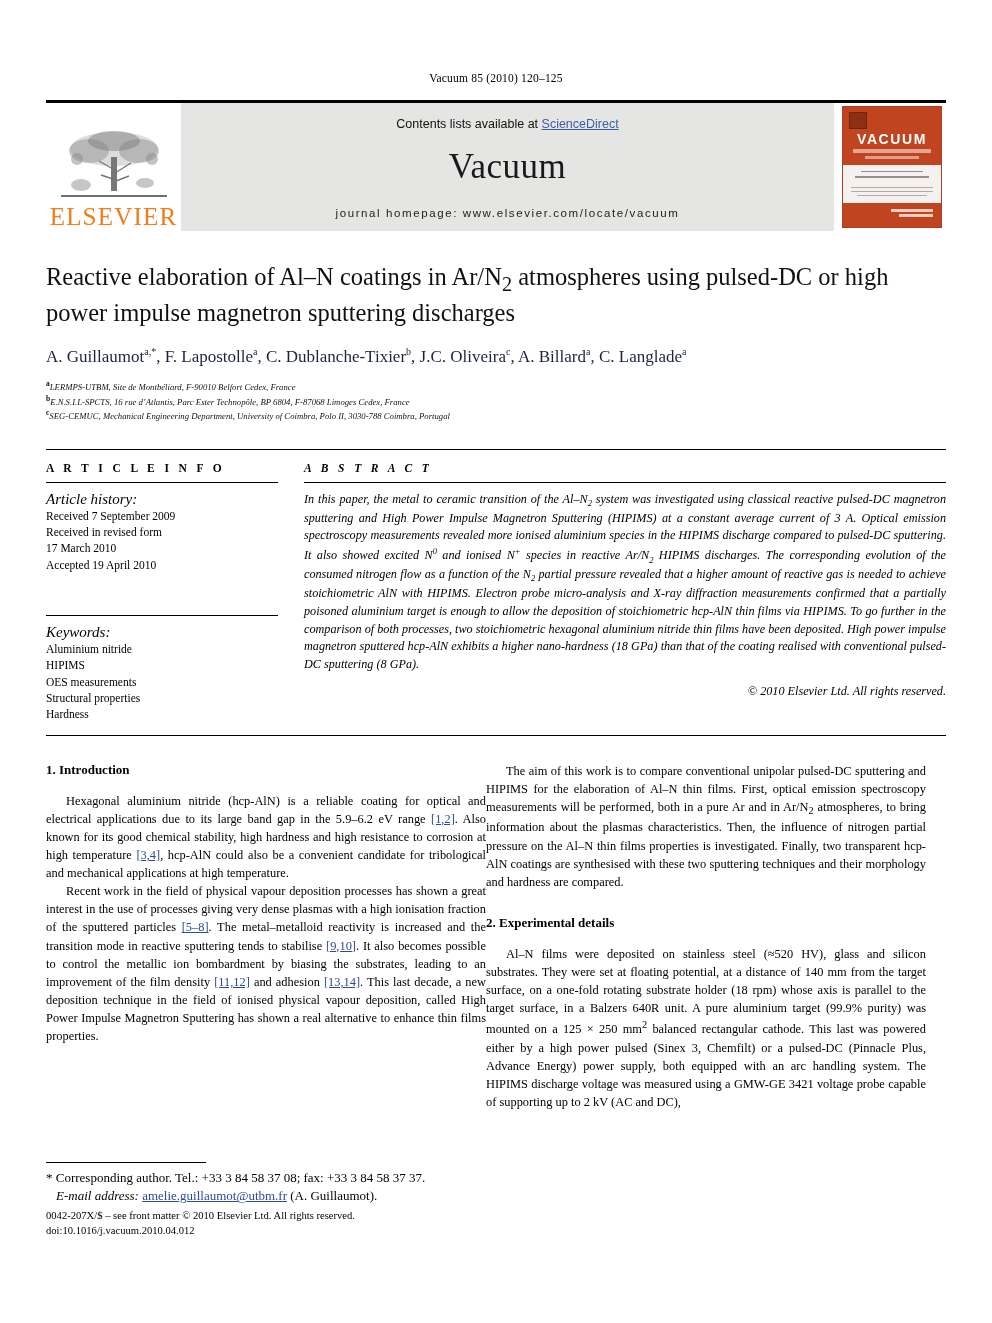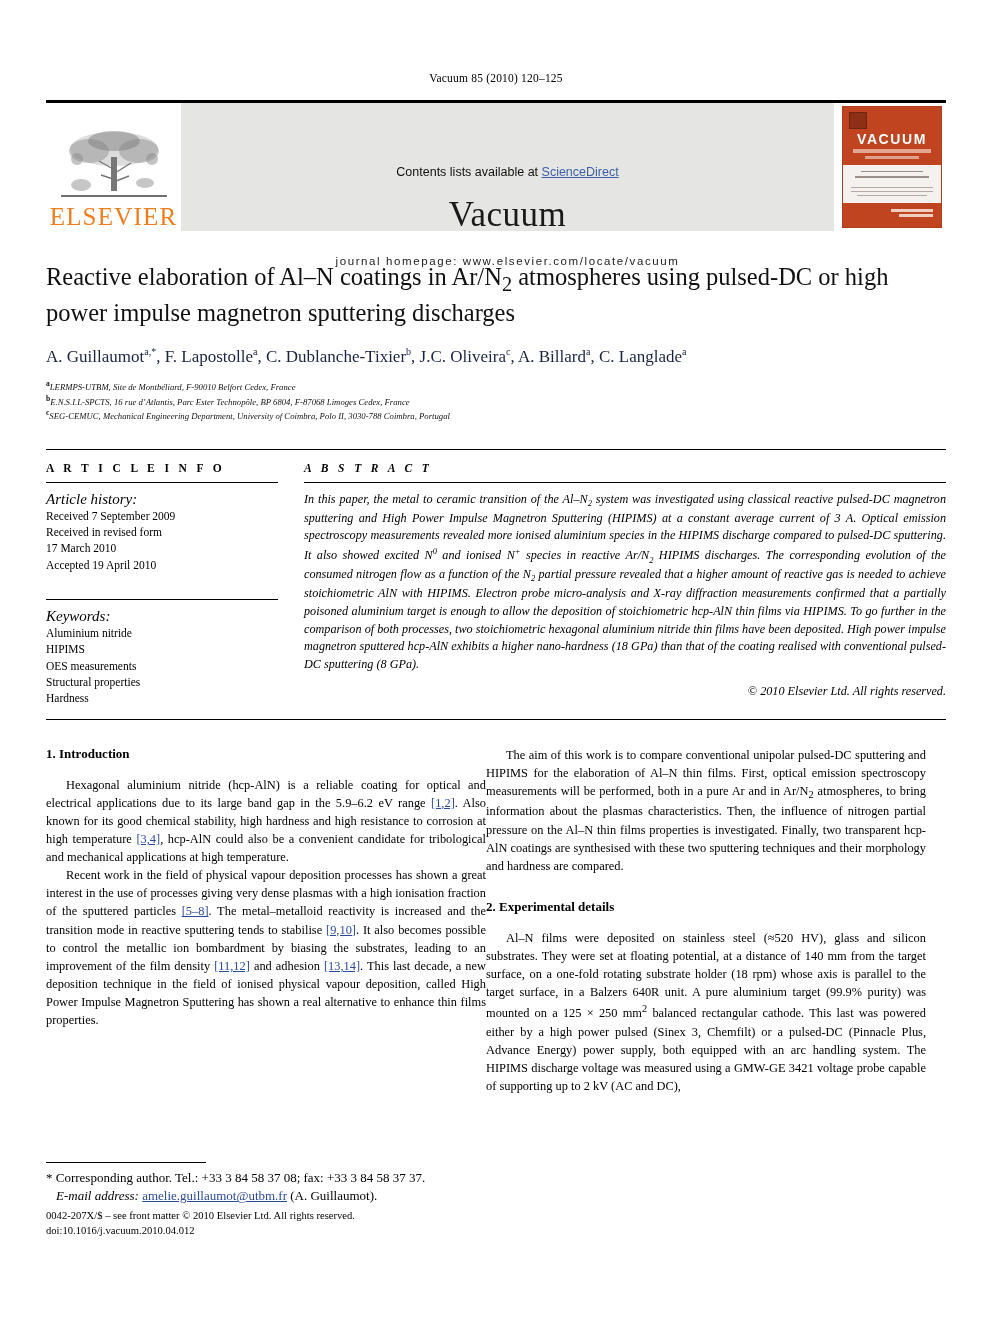--- a/index.html
+++ b/index.html
@@ -63,21 +63,20 @@
     flex: 1 1 auto;
     background: #e5e5e4;
     position: relative;
   }
   .banner-contents {
     text-align: center;
     font-family: "Liberation Sans", sans-serif;
     font-size: 12.5px;
     color: #111;
     padding-top: 14px;
-    margin-top: 48px;
   }
   .sd-link { color: #3b5ea8; }
   .banner-title {
     text-align: center;
     font-family: "Liberation Serif", serif;
     font-size: 35px;
     color: #1a1a1a;
     margin-top: 16px;
     letter-spacing: 0.5px;
   }
@@ -186,21 +185,21 @@
   .sechead {
     font-family: "Liberation Serif", serif;
     font-weight: bold;
     font-size: 11.5px;
     letter-spacing: 3.4px;
     margin-bottom: 8px;
   }
   .hr-thin { border-top: 1px solid #000; margin: 0 0 8px 0; }
   .info-label { font-style: italic; font-size: 15px; }
   .info-line { font-size: 11.5px; line-height: 1.42; }
-  .kw-block { margin-top: 26px; }
+  .kw-block { margin-top: 42px; }
   .abstract-text {
     font-size: 12.2px;
     line-height: 1.46;
     text-align: justify;
   }
   .abstract-text sub, .abstract-text sup { font-size: 8.5px; }
   .copyright {
     text-align: right;
     font-size: 12.2px;
     margin-top: 10px;

